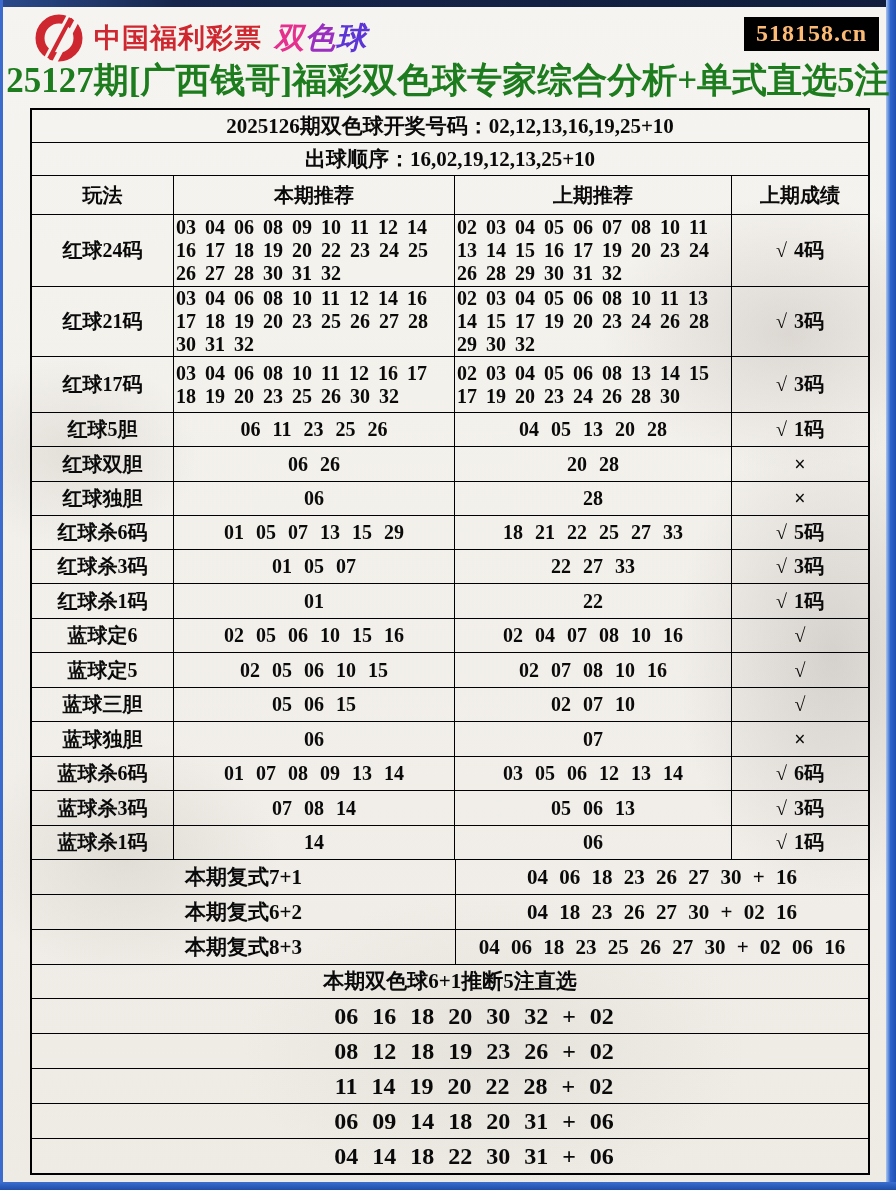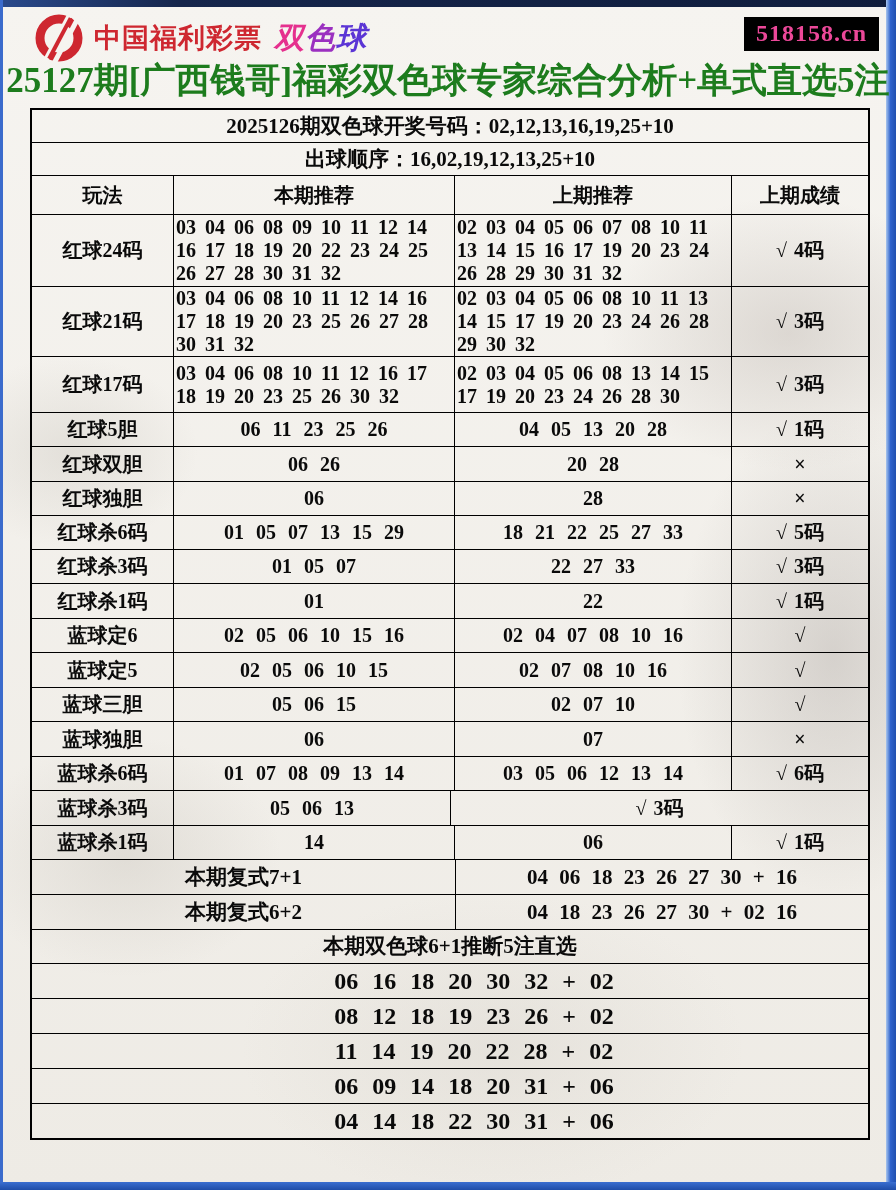--- a/index.html
+++ b/index.html
@@ -24,21 +24,21 @@
   .bar-bottom{position:absolute;left:0;bottom:0;width:100%;height:8px;background:linear-gradient(180deg,#3a6ed0,#1f4da8);}
   .bar-left{position:absolute;left:0;top:0;width:3px;height:100%;background:#3b6bcc;}
   .bar-right{position:absolute;right:0;top:0;width:10px;height:100%;background:linear-gradient(90deg,#a9c6ee,#2f63cc 45%,#2050b0);}
 
   
   .logo-row{position:absolute;left:34px;top:13px;display:flex;align-items:center;text-align:right;}
   .logo-mark{width:50px;height:50px;margin-right:10px;}
   .logo-cn{font-size:27px;font-weight:bold;color:#ce2730;letter-spacing:1px;}
   .brand{font-size:30px;font-weight:bold;font-style:italic;letter-spacing:1px;margin-left:12px;}
   .site-badge{
-    position:absolute;right:17px;top:17px;background:#000;color:#ec4899;
+    position:absolute;right:17px;top:17px;background:#000;color:#fdba74;
     font-size:24px;font-weight:bold;padding:3px 12px 4px 12px;letter-spacing:1px;cursor:pointer;
   }
   .page-title{
     position:absolute;left:0;top:57px;width:100%;text-align:center;
     font-size:35px;font-weight:bold;color:#1d7c1d;letter-spacing:0px;white-space:nowrap;
   }
 
   
   .tbl{
     position:absolute;left:30px;top:108px;width:836px;
@@ -180,38 +180,43 @@
       <div class="cell c-score">×</div>
     </div>
     <div class="trow" style="height:34px">
       <div class="cell c-play">蓝球杀6码</div>
       <div class="cell c-cur">01 07 08 09 13 14</div>
       <div class="cell c-prev">03 05 06 12 13 14</div>
       <div class="cell c-score">√ 6码</div>
     </div>
     <div class="trow" style="height:35px">
       <div class="cell c-play">蓝球杀3码</div>
+      <div class="cell c-cur">07 08 14</div>
       <div class="cell c-prev">05 06 13</div>
       <div class="cell c-score">√ 3码</div>
     </div>
     <div class="trow" style="height:34px">
       <div class="cell c-play">蓝球杀1码</div>
       <div class="cell c-cur">14</div>
       <div class="cell c-prev">06</div>
       <div class="cell c-score">√ 1码</div>
     </div>
 
     <div class="trow" style="height:35px">
       <div class="cell c-complabel">本期复式7+1</div>
       <div class="cell c-compval">04 06 18 23 26 27 30 + 16</div>
     </div>
     <div class="trow" style="height:35px">
       <div class="cell c-complabel">本期复式6+2</div>
       <div class="cell c-compval">04 18 23 26 27 30 + 02 16</div>
     </div>
+    <div class="trow" style="height:35px">
+      <div class="cell c-complabel">本期复式8+3</div>
+      <div class="cell c-compval">04 06 18 23 25 26 27 30 + 02 06 16</div>
+    </div>
 
     <div class="trow" style="height:34px">
       <div class="cell full">本期双色球6+1推断5注直选</div>
     </div>
     <div class="trow" style="height:35px">
       <div class="cell full num-row">06 16 18 20 30 32 + 02</div>
     </div>
     <div class="trow" style="height:35px">
       <div class="cell full num-row">08 12 18 19 23 26 + 02</div>
     </div>

